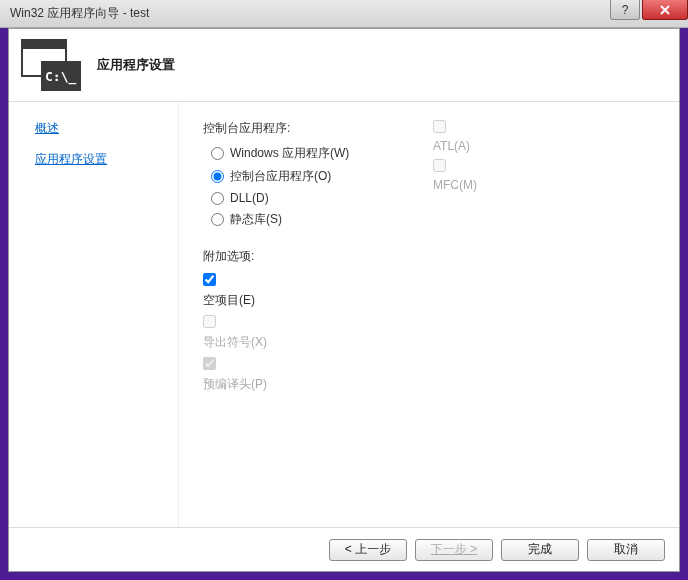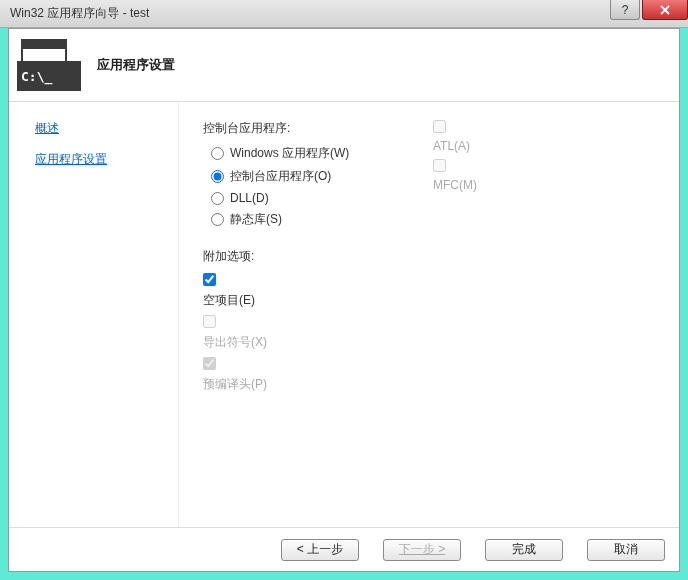--- a/index.html
+++ b/index.html
@@ -8,21 +8,21 @@
     font-family: "Microsoft YaHei", "SimSun", Tahoma, sans-serif;
     font-size: 12px;
     background: #3a3a3a;
     width: 688px;
     height: 580px;
     overflow: hidden;
   }
   .window {
     width: 688px;
     height: 580px;
-    background: #5eead4;
+    background: #4c1d95;
     position: relative;
   }
   .titlebar {
     height: 28px;
     background: linear-gradient(to bottom, #e8e8e8, #d4d4d4);
     border-bottom: 1px solid #aaa;
     display: flex;
     align-items: center;
     padding-left: 10px;
     position: relative;
@@ -95,21 +95,21 @@
   }
   .icon-win1-bar {
     position: absolute;
     top: 0; left: 0; right: 0;
     height: 8px;
     background: #3a3a3a;
   }
   .icon-win2 {
     position: absolute;
     bottom: 0; right: 0;
-    width: 64px; height: 30px;
+    width: 40px; height: 30px;
     background: #3a3a3a;
     color: #fff;
     font: bold 13px monospace;
     display: flex;
     align-items: center;
     justify-content: flex-start;
     padding-left: 4px;
   }
   .header-title {
     font-size: 13px;
@@ -163,21 +163,21 @@
     flex-direction: column;
   }
   .chk-row.disabled { color: #aaa; }
   .chk-row input { margin: 0; }
   .footer {
     height: 44px;
     border-top: 1px solid #ddd;
     display: flex;
     align-items: center;
     justify-content: flex-end;
-    gap: 24px;
+    gap: 8px;
     padding-right: 14px;
   }
   .btn {
     min-width: 78px;
     height: 22px;
     background: linear-gradient(to bottom, #fdfdfd, #e6e6e6);
     border: 1px solid #8a8a8a;
     border-radius: 3px;
     font-size: 12px;
     display: flex;

